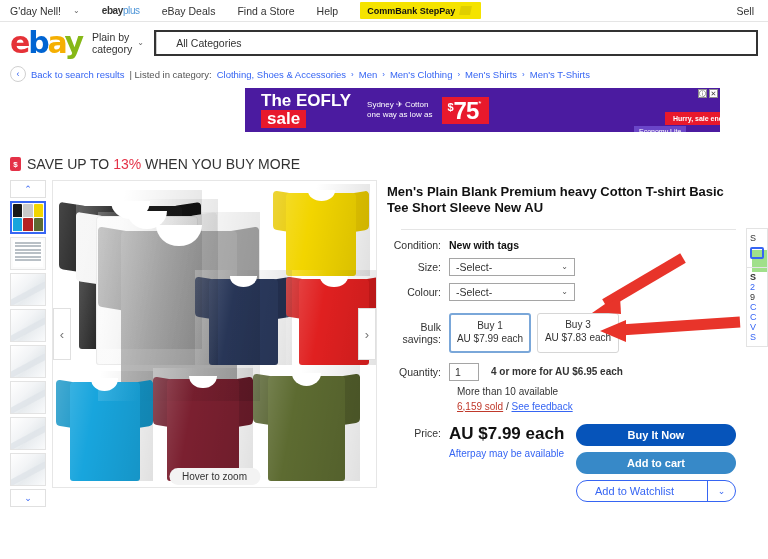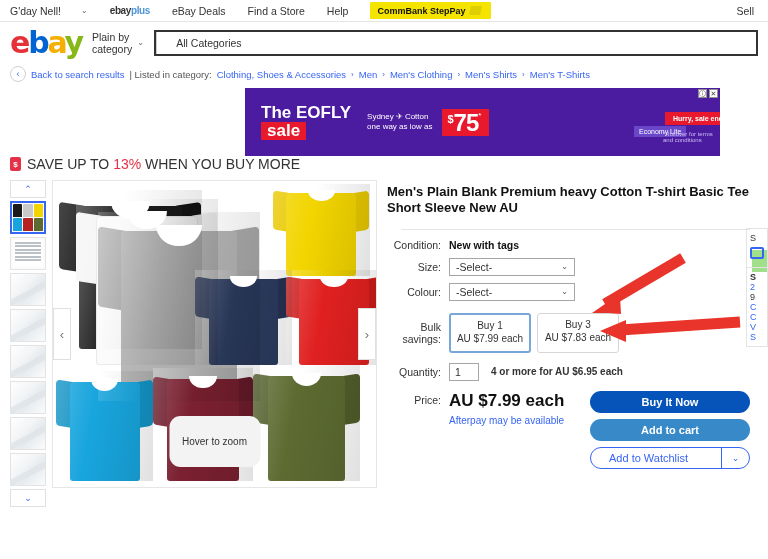--- a/index.html
+++ b/index.html
@@ -8,24 +8,24 @@
     width:768px; height:559px; overflow:hidden;
     font-family:"Liberation Sans", sans-serif;
     background:#fff; color:#333; font-size:11px; position:relative;
   }
 
   
   .topbar { height:22px; border-bottom:1px solid #e5e5e5; display:flex; align-items:center;
             padding:0 10px; font-size:10.5px; }
   .topbar-left { display:flex; align-items:center; gap:22px; }
   .tb-link { color:#333; text-decoration:none; white-space:nowrap; }
-  .greet { display:flex; align-items:center; gap:20px; color:#333; }
+  .greet { display:flex; align-items:center; gap:12px; color:#333; }
   .caret-sm { font-size:8px; color:#666; }
   .ebayplus { font-weight:bold; font-size:10px; letter-spacing:-0.4px; }
-  .ebayplus .plus { color:#4f96d8; font-weight:bold; }
+  .ebayplus .plus { color:#4f96d8; font-weight:normal; }
   .steppay { background:#f5e300; padding:2px 7px 2px 7px; font-size:9px; font-weight:bold;
              color:#111; border-radius:1px; display:flex; align-items:center; }
   .steppay-chip { width:17px; height:13px; background:#f5e300; margin-left:2px;
                   position:relative; }
   .steppay-chip:after { content:""; position:absolute; inset:2px 3px; background:#e0cf00;
                         transform:skewX(-12deg); }
   .topbar-right { margin-left:auto; font-size:10.5px; color:#333; padding-right:4px; }
 
   
   .header { height:42px; display:flex; align-items:center; padding:0 10px; gap:10px; }
@@ -45,21 +45,21 @@
   .crumbbar { display:flex; align-items:center; gap:5px; padding:2px 10px 6px 10px; font-size:9.5px; }
   .backbtn { width:16px; height:16px; border:1px solid #d0d0d0; border-radius:50%;
              display:flex; align-items:center; justify-content:center; color:#3665f3;
              font-size:9px; background:#fff; }
   .crumb-link { color:#3665f3; text-decoration:none; }
   .crumb-plain { color:#555; }
   .crumb-sep { color:#3665f3; font-size:8px; }
 
   
   .adzone { height:60px; position:relative; }
-  .ad { position:absolute; left:245px; top:0; width:475px; height:68px;
+  .ad { position:absolute; left:245px; top:0; width:475px; height:44px;
         background:#4b1ba0; display:flex; align-items:center; overflow:hidden; }
   .ad-eofly { padding-left:16px; color:#fff; font-size:17px; font-weight:bold; line-height:1.05; }
   .ad-sale { background:#e8192c; color:#fff; display:inline-block; padding:0 6px; }
   .ad-route { margin-left:16px; color:#fff; font-size:8px; line-height:1.25; }
   .ad-price { margin-left:10px; background:#e8192c; color:#fff; padding:2px 8px 1px 5px;
               display:flex; align-items:flex-start; position:relative; }
   .ad-price .cur { font-size:11px; font-weight:bold; margin-top:2px; }
   .ad-price .num { font-size:24px; font-weight:bold; line-height:1; letter-spacing:-1px; }
   .ad-price .ast { font-size:8px; }
   .ad-econ { position:absolute; left:389px; top:38px; background:#6a46c8; color:#fff;
@@ -98,36 +98,36 @@
   .mini-grid i { display:block; border-radius:1px 1px 0 0; }
   .spec-tbl { position:absolute; inset:2px; background:#fff; }
   .spec-tbl i { display:block; height:2px; background:#b9c0c6; margin:1.5px 2px; }
 
   .stage { width:325px; height:308px; border:1px solid #e6e6e6; position:relative;
            background:#fff; overflow:hidden; }
   .navarrow { position:absolute; top:50%; transform:translateY(-50%); width:18px; height:52px;
               border:1px solid #e0e0e0; background:#fff; display:flex; align-items:center;
               justify-content:center; color:#767676; font-size:13px; z-index:4; }
   .navarrow.l { left:0; } .navarrow.r { right:0; }
-  .hover-pill { position:absolute; left:50%; transform:translateX(-50%); bottom:20px;
-        background:#f3f3f3; border-radius:11px; padding:20px 13px; font-size:10px;
+  .hover-pill { position:absolute; left:50%; transform:translateX(-50%); bottom:2px;
+        background:#f3f3f3; border-radius:11px; padding:3px 13px; font-size:10px;
         color:#333; z-index:5; }
   .shirts { position:absolute; inset:0; }
   .tee { position:absolute; }
   .tee .body { position:absolute; left:14%; right:14%; top:10%; bottom:0; border-radius:4px 4px 3px 3px; }
   .tee .sl { position:absolute; top:9%; width:20%; height:42%; border-radius:4px; }
   .tee .sl.a { left:0; transform:skewY(9deg); }
   .tee .sl.b { right:0; transform:skewY(-9deg); }
   .tee .neck { position:absolute; left:36%; width:28%; top:7%; height:11%;
         border-radius:0 0 50% 50%/0 0 100% 100%; background:#fff; z-index:3; }
   .tee .shade { position:absolute; inset:0; z-index:2;
         background:linear-gradient(100deg,rgba(255,255,255,.22) 0%,rgba(255,255,255,0) 38%,rgba(0,0,0,.12) 100%); }
 
   
-  .buybox { width:auto; flex:1; padding-top:4px; padding-right:18px; }
+  .buybox { width:auto; flex:1; padding-top:4px; padding-right:32px; }
   .ptitle { font-size:13px; font-weight:bold; color:#111; line-height:1.25; }
   .hr { border-top:1px solid #e5e5e5; margin:12px 0 9px 14px; }
   .row { display:flex; align-items:center; margin-bottom:7px; }
   .rlabel { width:62px; text-align:right; padding-right:8px; font-size:10.5px; color:#333; }
   .rvalue { font-size:10.5px; font-weight:bold; color:#111; }
   .selectbox { width:126px; height:18px; border:1px solid #a5a5a5; background:#fff;
         display:flex; align-items:center; padding:0 6px; font-size:10.5px; color:#333;
         justify-content:space-between; }
   .selectbox .cv { font-size:8px; color:#555; }
   .tiers { display:flex; gap:6px; }
@@ -447,20 +447,28 @@
     </div>
 
     <div class="row" style="margin-bottom:3px;">
       <div class="rlabel">Quantity:</div>
       <div class="qtyinput">
         <span>1</span>
       </div>
       <div class="qtynote">4 or more for AU $6.95 each</div>
     </div>
 
+    <div class="availrow">
+      <div>More than 10 available</div>
+      <div>
+        <span class="sold">6,159 sold</span>
+        <span>/</span>
+        <span class="fb">See feedback</span>
+      </div>
+    </div>
 
     <div class="pricerow">
       <div class="rlabel" style="padding-top:3px;">Price:</div>
       <div>
         <div class="bigprice">AU $7.99 each</div>
         <div class="afterpay">Afterpay may be available</div>
       </div>
       <div class="actions">
         <div class="btn primary">Buy It Now</div>
         <div class="btn secondary">Add to cart</div>

